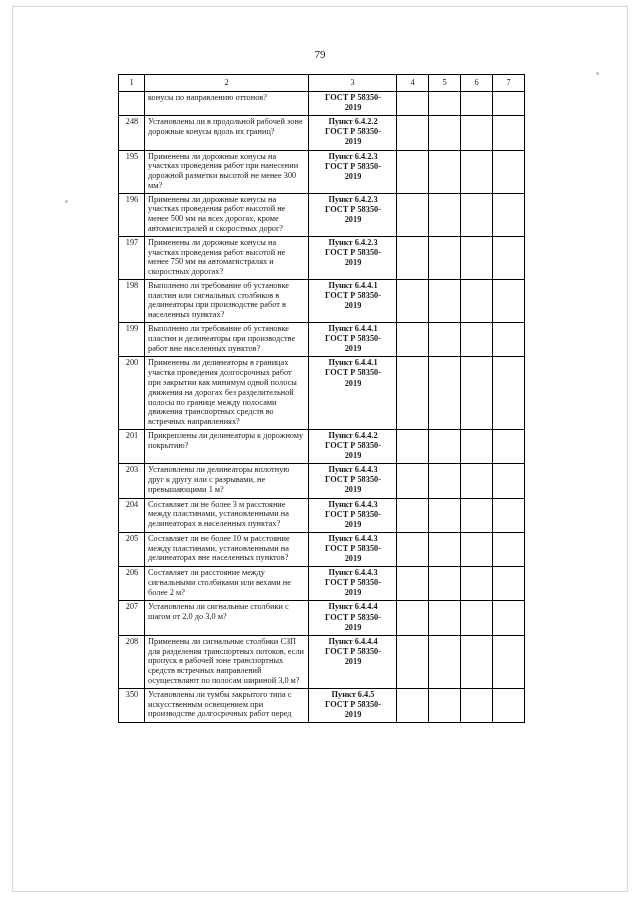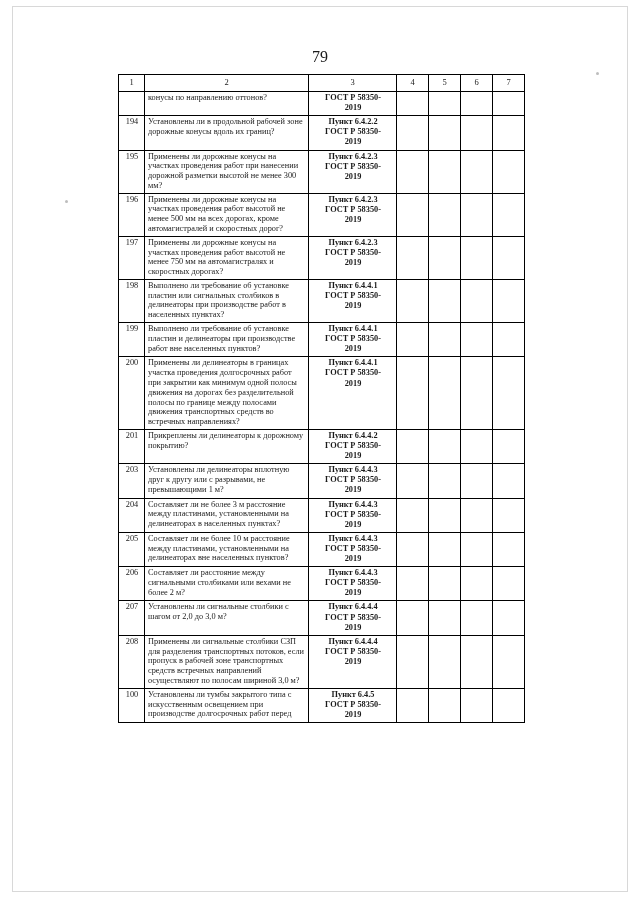--- a/index.html
+++ b/index.html
@@ -26,21 +26,21 @@
     border: 1px solid #d8d8d8;
     box-sizing: border-box;
     pointer-events: none;
   }
   .page-number {
     position: absolute;
     top: 48px;
     left: 0;
     width: 640px;
     text-align: center;
-    font-size: 16px;
+    font-size: 11px;
     font-family: "Liberation Serif", serif;
   }
   .table-wrap {
     position: absolute;
     left: 118px;
     top: 74px;
     width: 406px;
   }
   table.doc {
     border-collapse: collapse;
@@ -132,21 +132,21 @@
             <td class="ref">
               <span class="ref-line">ГОСТ Р 58350-</span>
               <span class="ref-line">2019</span>
             </td>
             <td class="blank"></td>
             <td class="blank"></td>
             <td class="blank"></td>
             <td class="blank"></td>
           </tr>
           <tr>
-            <td class="num">194</td>
+            <td class="num">248</td>
             <td class="txt">Установлены ли в продольной рабочей зоне дорожные конусы вдоль их границ?</td>
             <td class="ref">
               <span class="ref-line">Пункт 6.4.2.2</span>
               <span class="ref-line">ГОСТ Р 58350-</span>
               <span class="ref-line">2019</span>
             </td>
             <td class="blank"></td>
             <td class="blank"></td>
             <td class="blank"></td>
             <td class="blank"></td>
@@ -314,21 +314,21 @@
               <span class="ref-line">Пункт 6.4.4.4</span>
               <span class="ref-line">ГОСТ Р 58350-</span>
               <span class="ref-line">2019</span>
             </td>
             <td class="blank"></td>
             <td class="blank"></td>
             <td class="blank"></td>
             <td class="blank"></td>
           </tr>
           <tr>
-            <td class="num">100</td>
+            <td class="num">350</td>
             <td class="txt">Установлены ли тумбы закрытого типа с искусственным освещением при производстве долгосрочных работ перед</td>
             <td class="ref">
               <span class="ref-line">Пункт 6.4.5</span>
               <span class="ref-line">ГОСТ Р 58350-</span>
               <span class="ref-line">2019</span>
             </td>
             <td class="blank"></td>
             <td class="blank"></td>
             <td class="blank"></td>
             <td class="blank"></td>

